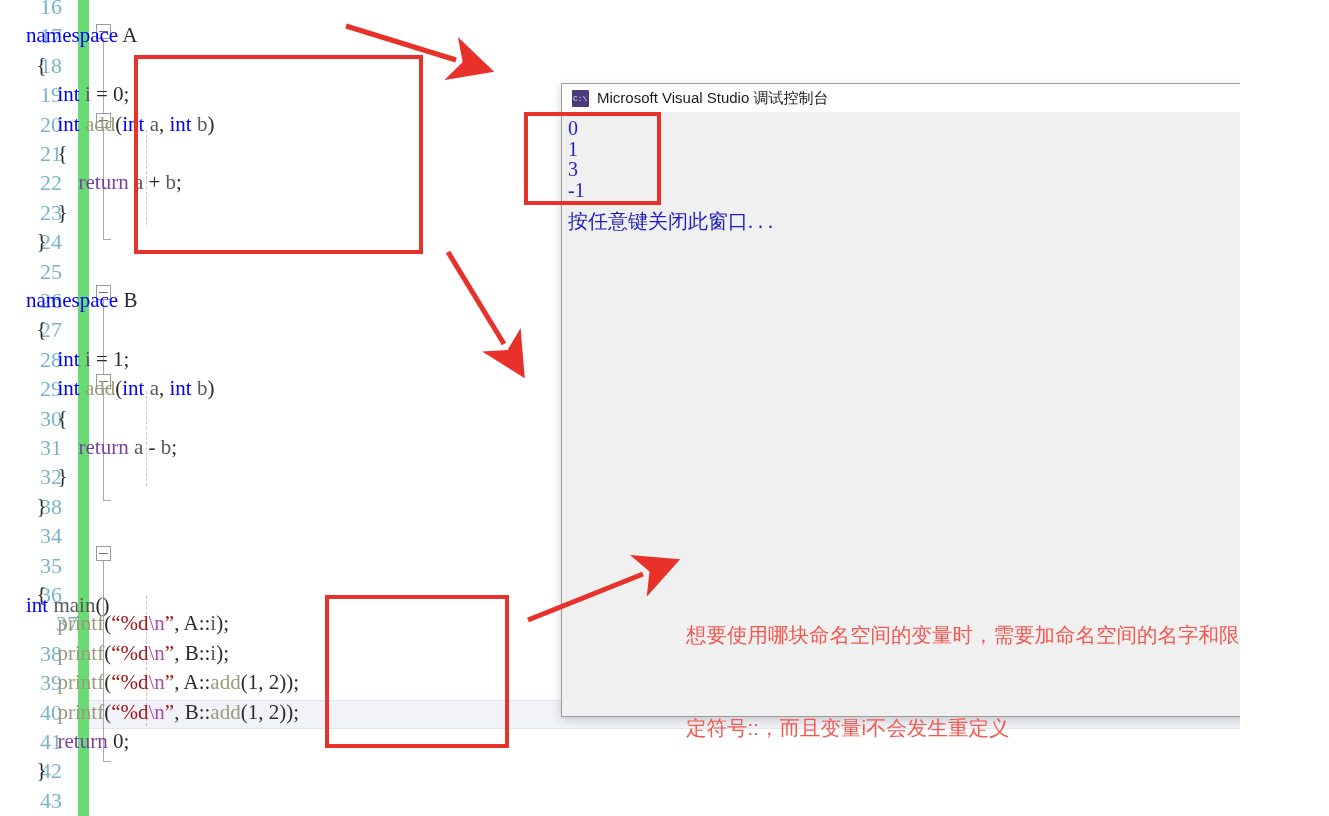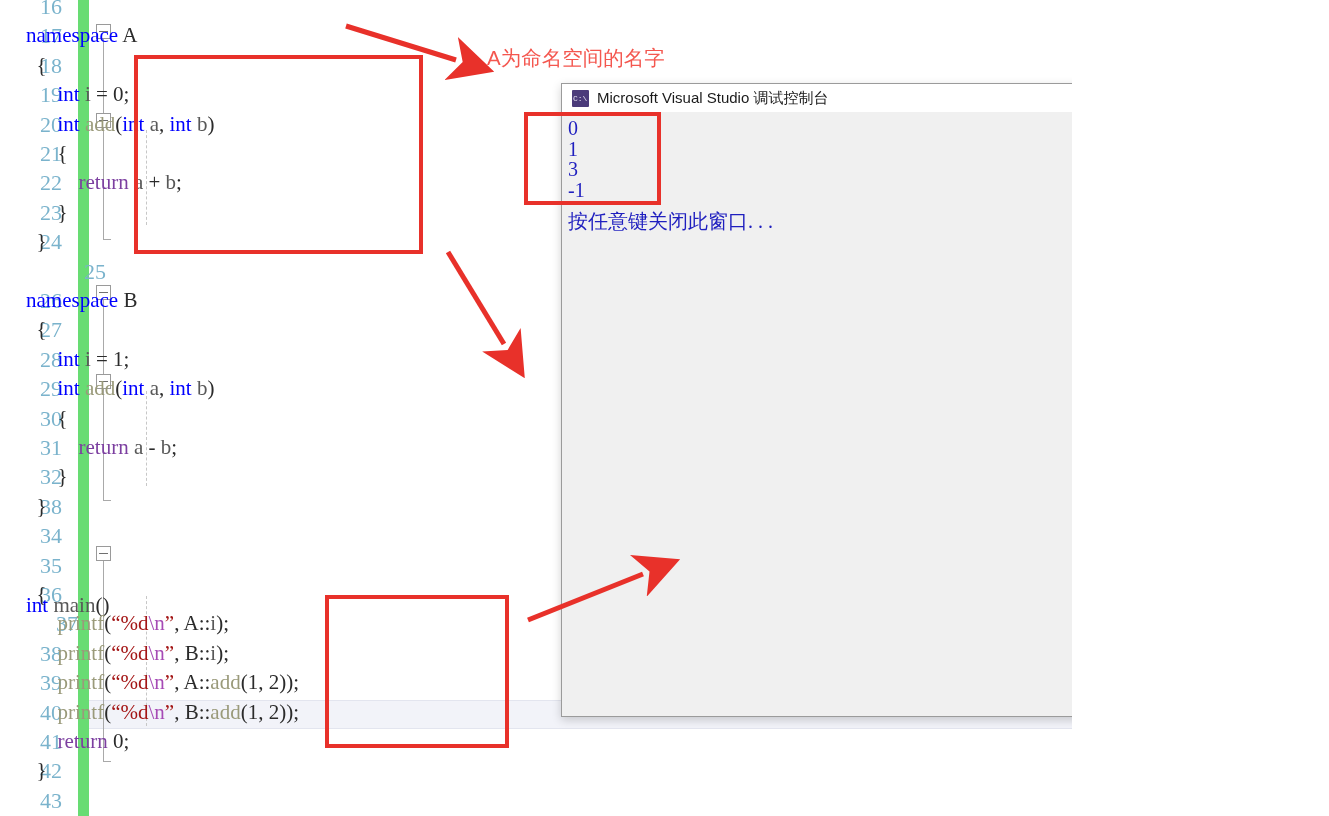--- a/index.html
+++ b/index.html
@@ -3,21 +3,21 @@
 <meta charset="utf-8">
 <style>
   html,body{margin:0;padding:0;}
   body{
     width:1329px;height:816px;
     background:#ffffff;
     font-family:"Liberation Serif","DejaVu Serif",serif;
     overflow:hidden;
     position:relative;
   }
-  #root{position:relative;width:1072px;height:816px;overflow:hidden;background:#fff;}
+  #root{position:relative;width:1240px;height:816px;overflow:hidden;background:#fff;}
 
   
   .editor{position:absolute;left:0;top:0;width:1329px;height:816px;background:#fff;}
   .gutter{position:absolute;left:0;top:0;width:76px;height:816px;background:#fff;}
   .changebar{position:absolute;left:78px;top:0;width:11px;height:816px;background:#68dc73;}
   .lineno{
     position:absolute;left:0;width:62px;text-align:right;
     color:#7ab3cc;font-size:22px;
     font-family:"Liberation Serif","DejaVu Serif",serif;
     height:29.4px;line-height:29.4px;
@@ -106,21 +106,21 @@
     <div id="linenos">
         <div class="lineno" style="top: -8px;">16</div>
         <div class="lineno" style="top: 21.4px;">17</div>
         <div class="lineno" style="top: 50.8px;">18</div>
         <div class="lineno" style="top: 80.2px;">19</div>
         <div class="lineno" style="top: 109.6px;">20</div>
         <div class="lineno" style="top: 139px;">21</div>
         <div class="lineno" style="top: 168.4px;">22</div>
         <div class="lineno" style="top: 197.8px;">23</div>
         <div class="lineno" style="top: 227.2px;">24</div>
-        <div class="lineno" style="top: 256.6px; margin-left: 44px;">25</div>
+        <div class="lineno" style="top: 256.6px;">25</div>
         <div class="lineno" style="top: 286px;">26</div>
         <div class="lineno" style="top: 315.4px;">27</div>
         <div class="lineno" style="top: 344.8px;">28</div>
         <div class="lineno" style="top: 374.2px;">29</div>
         <div class="lineno" style="top: 403.6px;">30</div>
         <div class="lineno" style="top: 433px;">31</div>
         <div class="lineno" style="top: 462.4px;">32</div>
         <div class="lineno" style="top: 491.8px;">38</div>
         <div class="lineno" style="top: 521.2px;">34</div>
         <div class="lineno" style="top: 550.6px;">35</div>
@@ -211,15 +211,18 @@
     <defs>
       <marker id="ah" markerWidth="9" markerHeight="9" refX="1" refY="4.5" orient="auto">
         <path d="M0,0 L9,4.5 L0,9 L2.4,4.5 Z" fill="#e8312a"></path>
       </marker>
     </defs>
     <path d="M346,26 L456,60" stroke="#e8312a" stroke-width="5" fill="none" marker-end="url(#ah)"></path>
     <path d="M448,252 L504,344" stroke="#e8312a" stroke-width="5" fill="none" marker-end="url(#ah)"></path>
     <path d="M528,620 L643,574" stroke="#e8312a" stroke-width="5" fill="none" marker-end="url(#ah)"></path>
   </svg>
 
-  <div class="anno" style="left:487px;top:42px;">A为命名空间的名字</div>
+  <div class="anno" style="left:686px;top:557px;">
+    <div>想要使用哪块命名空间的变量时，需要加命名空间的名字和限</div>
+    <div>定符号::，而且变量i不会发生重定义</div>
+  </div>
 
 </div>
 
 </body></html>

